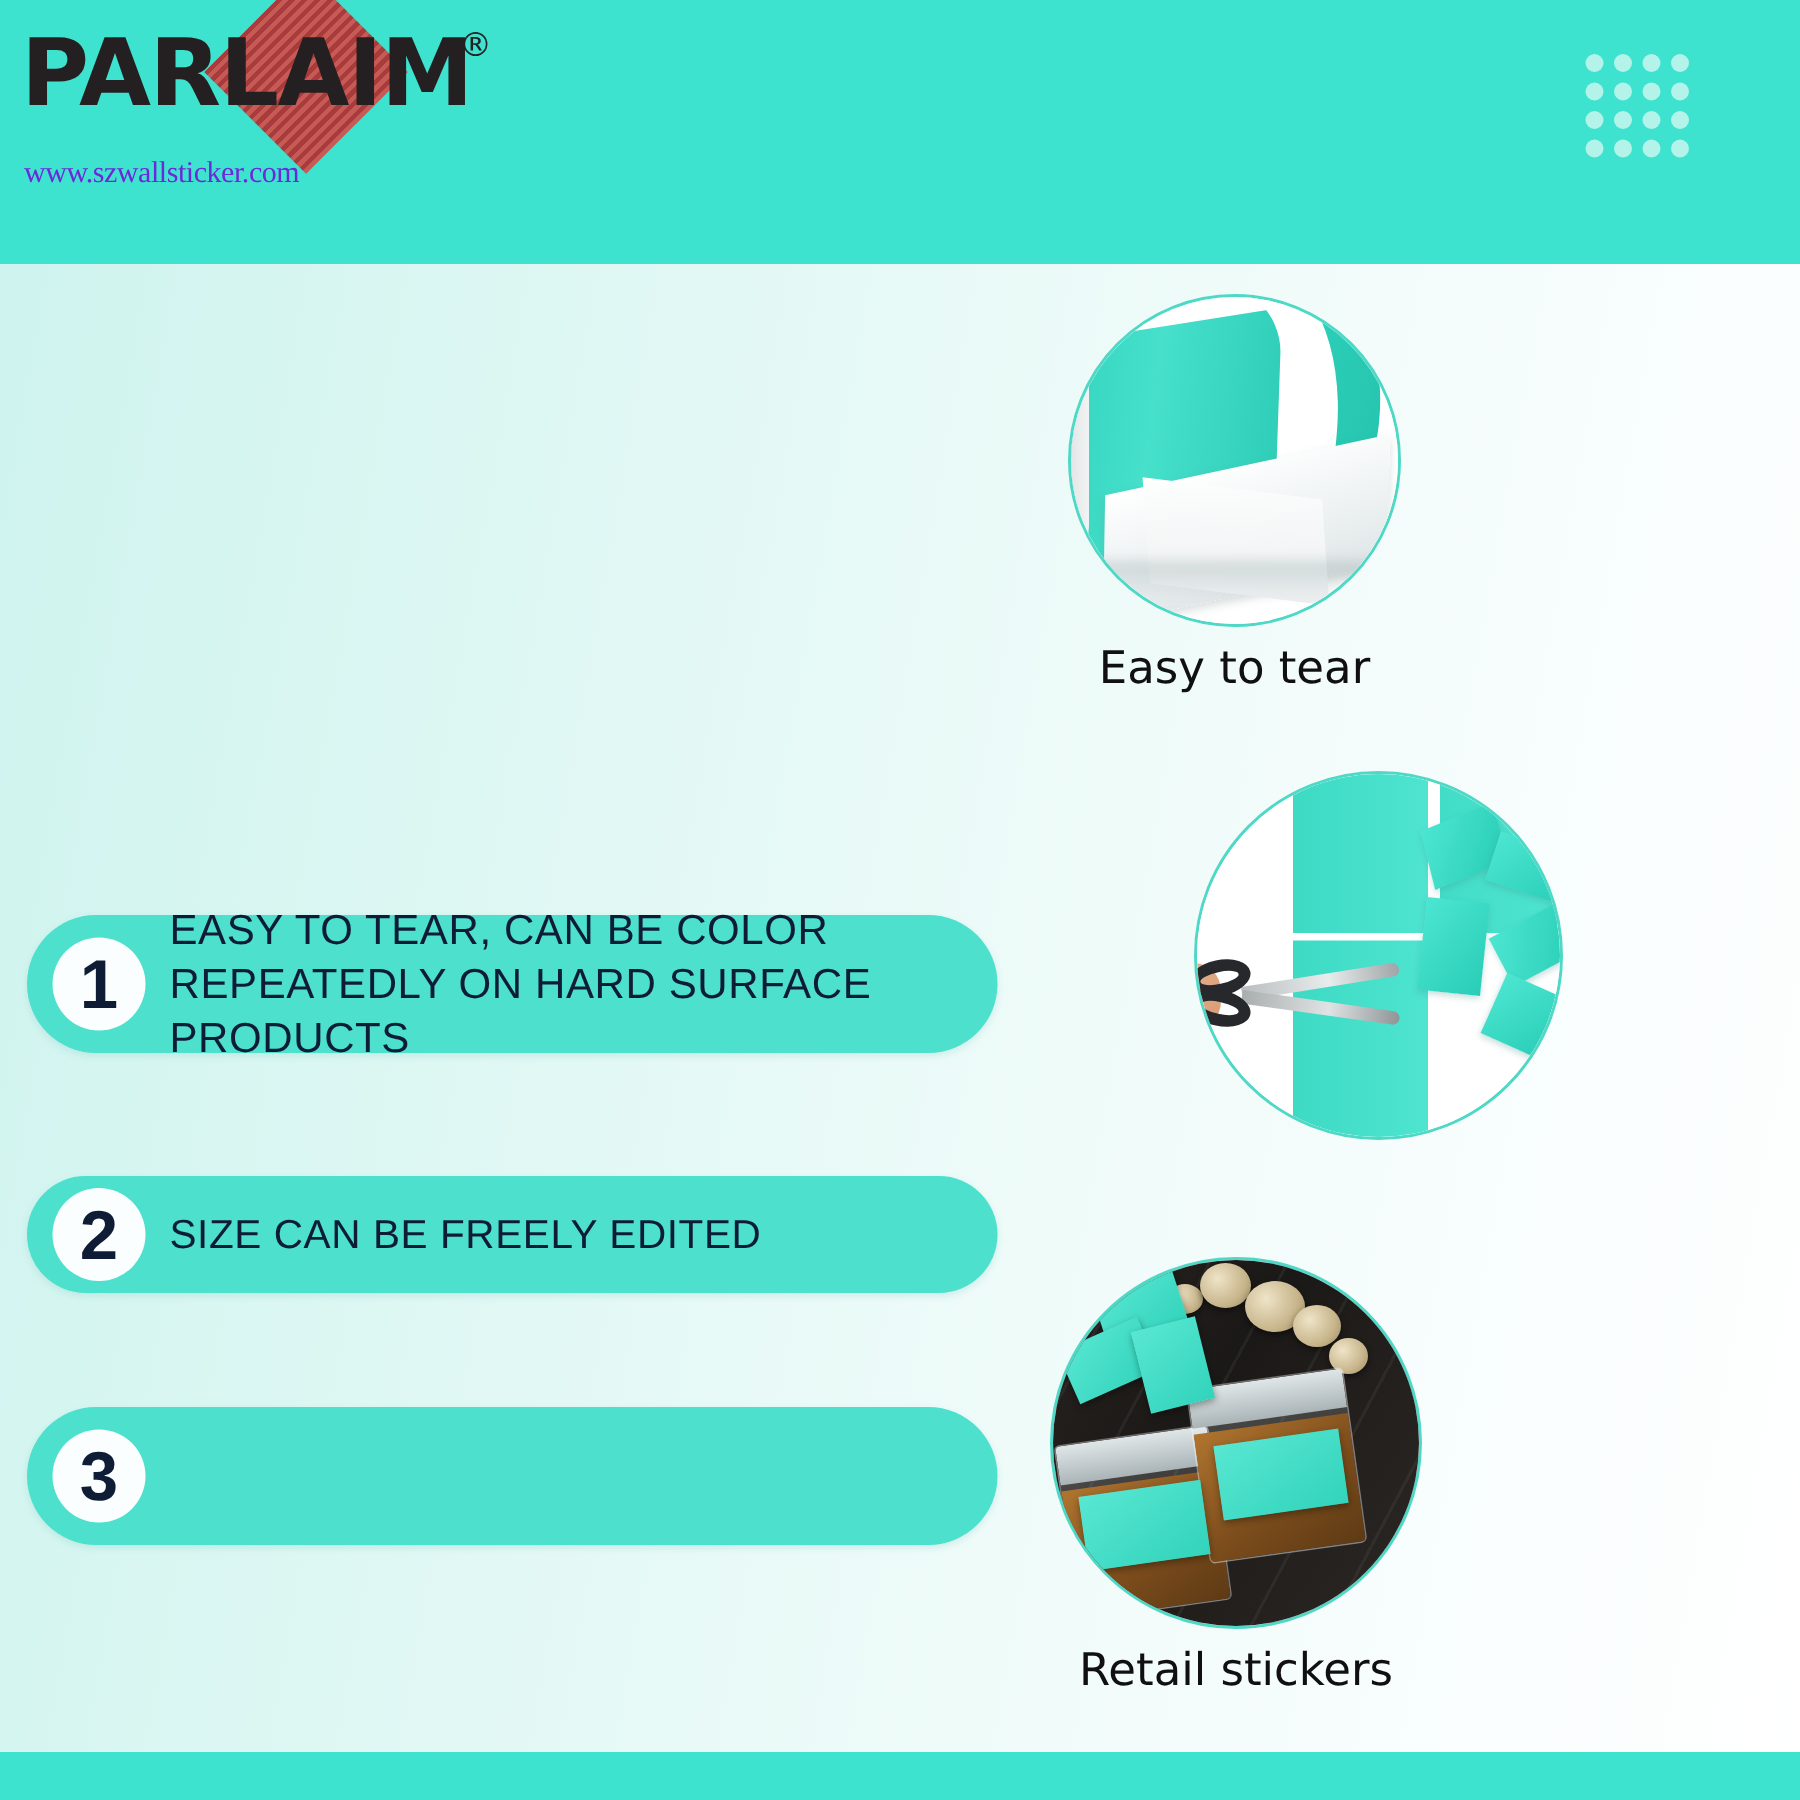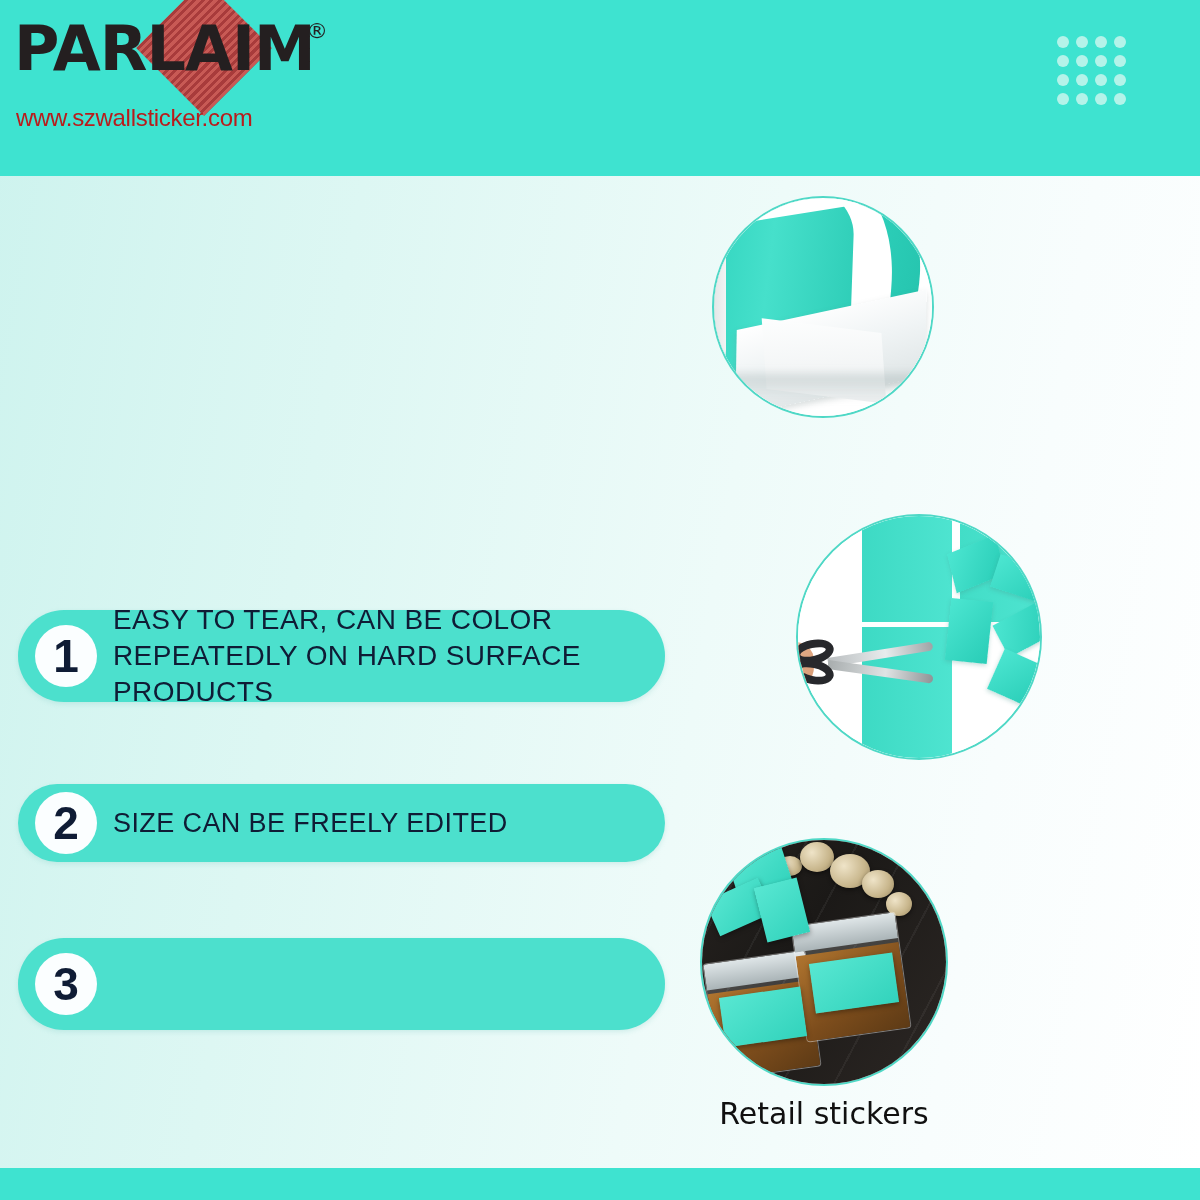--- a/index.html
+++ b/index.html
@@ -44,22 +44,22 @@
     white-space:nowrap;
     line-height:82px;
   }
   .logo-reg {
     position:absolute; left:292px; top:12px;
     font-size:22px; color:#241f20;
     font-family:"DejaVu Sans", sans-serif;
   }
   #site-url {
     position:absolute; left:16px; top:104px;
-    font-size:24px; color:#b91c1c;
-    font-family:Liberation Sans, sans-serif;
+    font-size:20px; color:#6d28d9;
+    font-family:Liberation Serif, serif;
     letter-spacing:-0.3px;
   }
   #dot-grid {
     position:absolute; left:1057px; top:36px;
     display:grid;
     grid-template-columns:repeat(4,19px);
     grid-template-rows:repeat(4,19px);
     gap:0;
   }
   #dot-grid span {
@@ -383,20 +383,21 @@
       <div class="roll-curve"></div>
       <div class="roll-white1"></div>
       <div class="roll-body"></div>
       <div class="roll-edge"></div>
       <div class="roll-hi"></div>
       <div class="teal-strip-low"></div>
       <div class="liner"></div>
       <div class="liner2"></div>
       <div class="shadow-low"></div>
     </div>
+    <div class="caption">Easy to tear</div>
   </div>
 
   <div class="photo-item" id="photo-2">
     <div class="circle">
       <div class="cut-bg"></div>
       <div class="cut-strip"></div>
       <div class="cut-strip-r"></div>
       <div class="cut-gap"></div>
       <div class="chip chip-a"></div>
       <div class="chip chip-b"></div>

